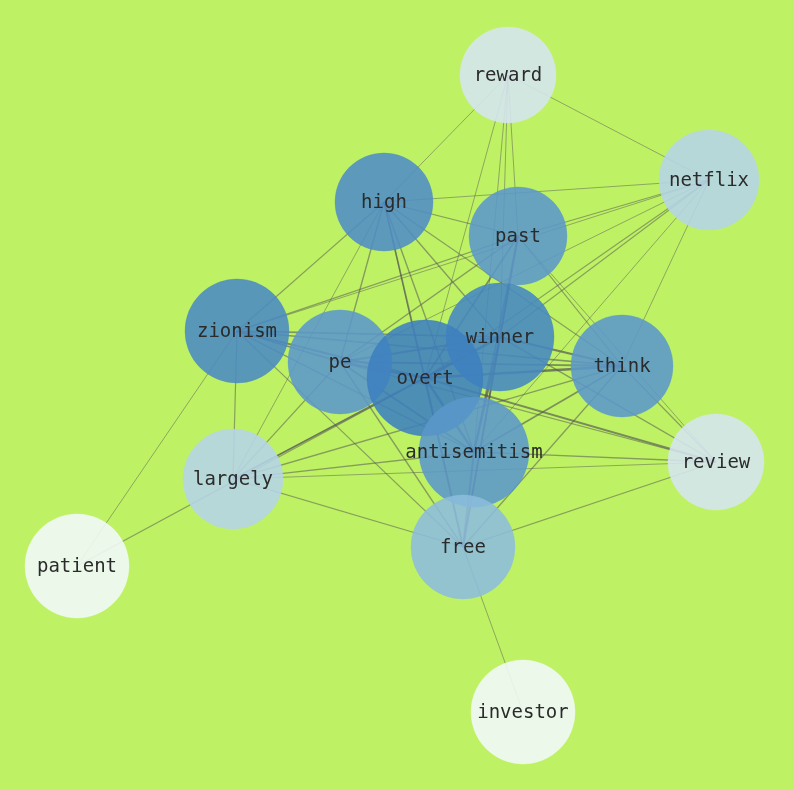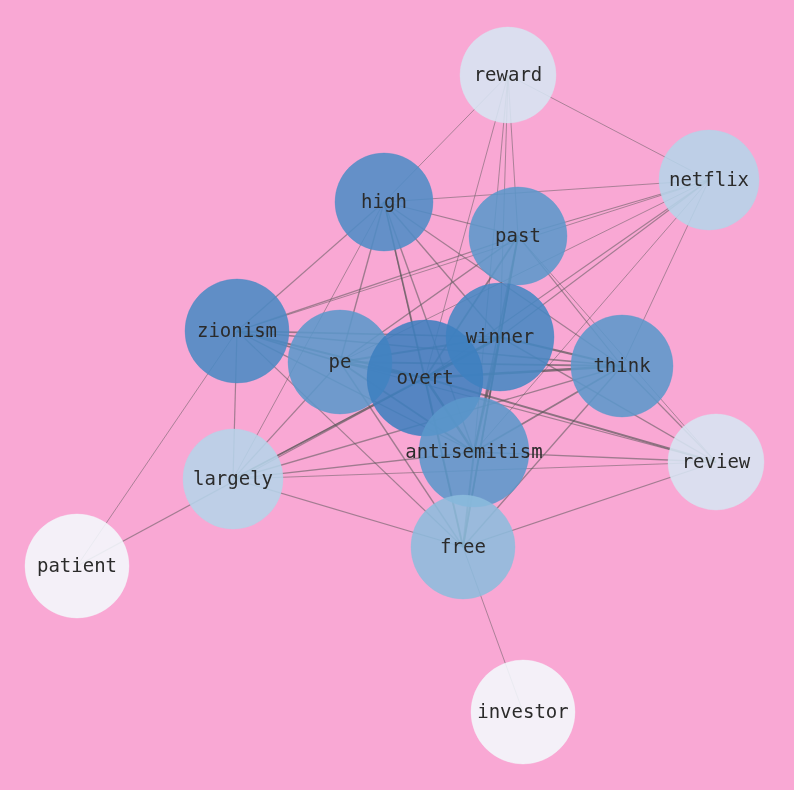--- a/index.html
+++ b/index.html
@@ -7,21 +7,21 @@
     padding: 0;
     background: #ffffff;
   }
   body {
     font-family: "DejaVu Sans Mono", monospace;
   }
   #graph-canvas {
     position: relative;
     width: 794px;
     height: 790px;
-    background: #f9a8d4;
+    background: #bef264;
     overflow: hidden;
   }
   #graph-svg {
     position: absolute;
     top: 0;
     left: 0;
     width: 794px;
     height: 790px;
   }
   .node-label {

